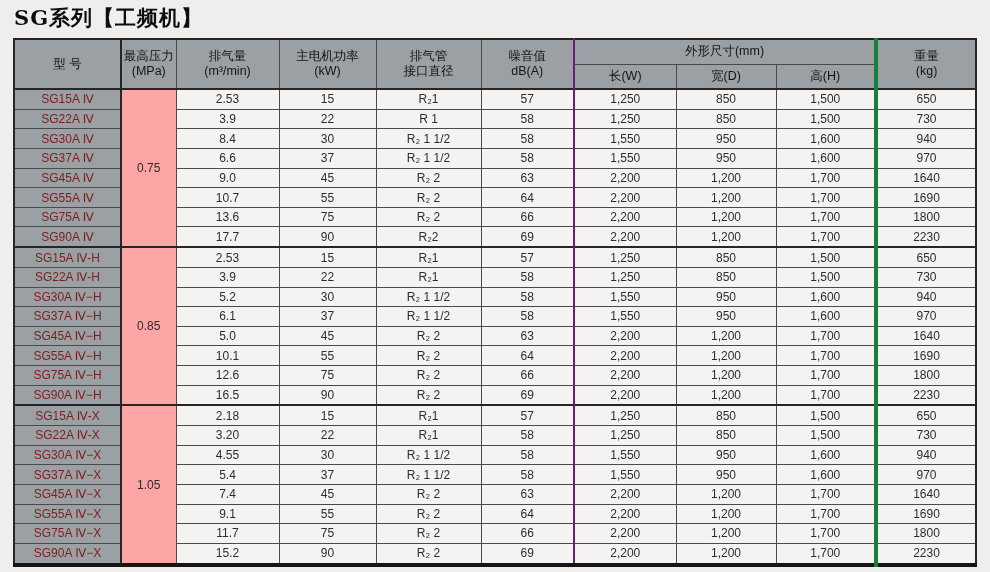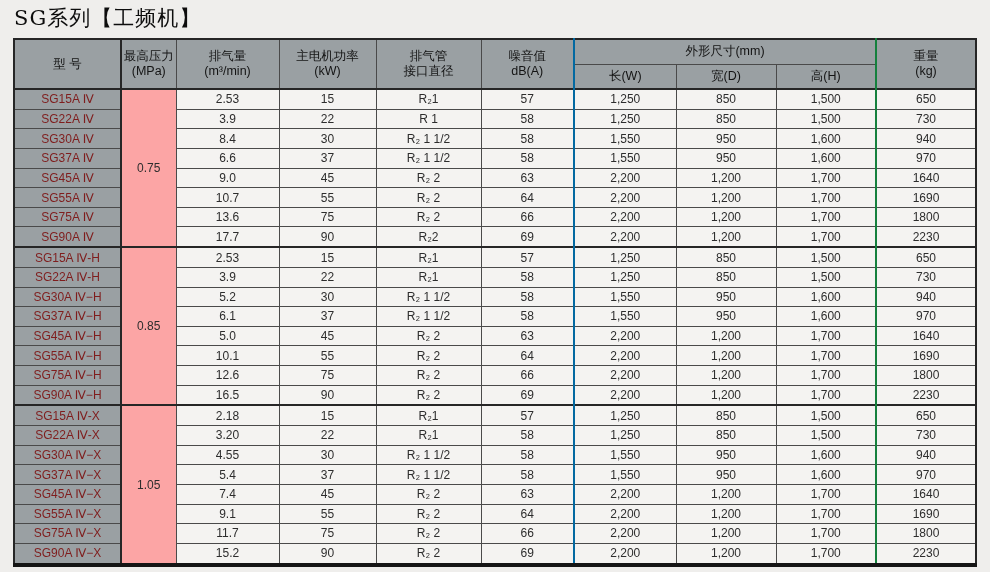--- a/index.html
+++ b/index.html
@@ -6,21 +6,21 @@
   body{
     position:relative;
     width:990px;height:572px;
     background:#efeeec;
     font-family:"Liberation Sans", sans-serif;
     overflow:hidden;
   }
   .page-title{
     position:absolute;left:14px;top:4px;
     font-family:"DejaVu Serif", serif;
-    font-size:21px;font-weight:normal;color:#0d0d0d;
+    font-size:21px;font-weight:bold;color:#0d0d0d;
     letter-spacing:1px;
   }
   table.spec{
     position:absolute;left:13px;top:38px;
     width:962px;height:529px;
     border-collapse:collapse;table-layout:fixed;
     background:#f4f3f1;
     border:2px solid #262626;
     border-bottom:4px solid #151515;
   }
@@ -32,22 +32,22 @@
   }
   thead th{
     background:#9aa0a3;color:#141414;font-weight:normal;
     font-size:12.5px;
   }
   thead tr.h1{height:25px;}
   thead tr.h2{height:25px;}
   .l1,.l2{line-height:1.18;}
   td.c-model{background:#9aa0a3;color:#7f1d1d;}
   .c-press{border-left:2px solid #262626;}
-  .c-l{border-left:2px solid #0369a1;}
-  .c-weight{border-left:2px solid #15803d;}
+  .c-l{border-left:2px solid #701a75;}
+  .c-weight{border-left:4px solid #15803d;}
   tbody tr:first-child td{border-top:2px solid #262626;}
   tr.group-start td{border-top:2px solid #262626;}
   td.pressure{background:#fca5a5;}
 </style>
 </head>
 <body>
 
 <div class="page-title">SG系列【工频机】</div>
 
 <table class="spec">

